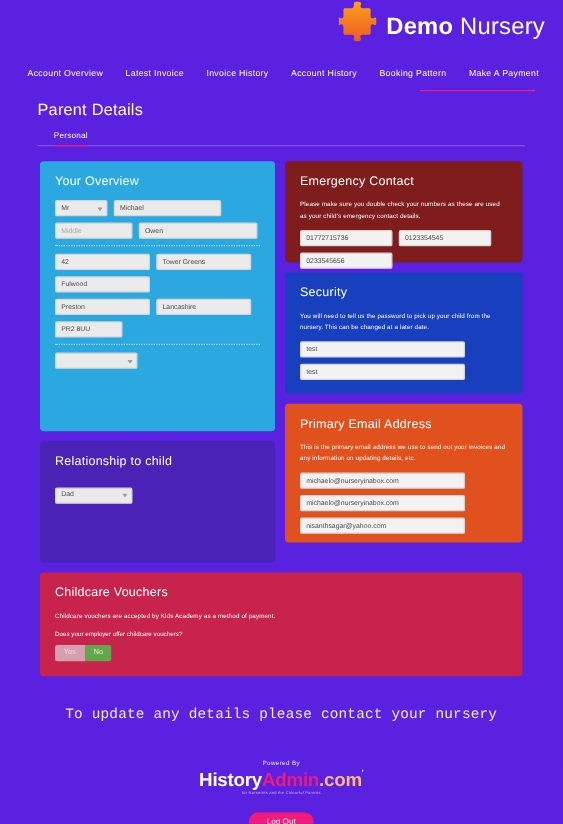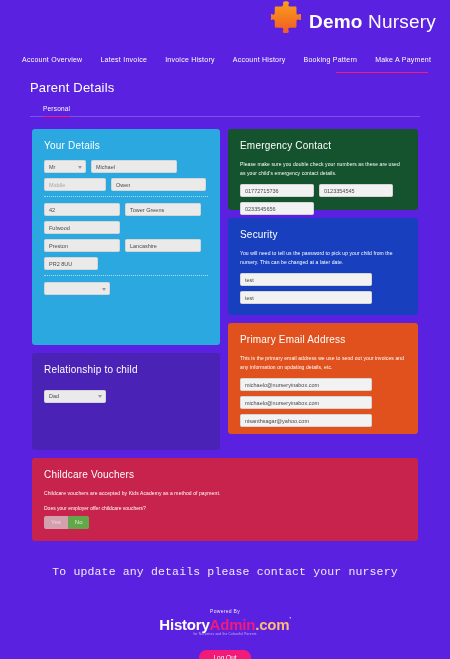--- a/index.html
+++ b/index.html
@@ -105,21 +105,21 @@
     margin-bottom: 9px;
   }
   .card-note {
     font-size: 5px;
     line-height: 1.7;
     margin-bottom: 7px;
     letter-spacing: 0.1px;
   }
 
   .c-details   { background: #2BA8E0; height: 216px; }
-  .c-emergency { background: #14532d; height: 81px; }
+  .c-emergency { background: #7f1d1d; height: 81px; }
   .c-email     { background: #E0511E; height: 111px; }
   .c-relation  { background: #4A22B5; height: 97px; }
   .c-security  { background: #1840BE; height: 97px; }
   .c-vouchers  { background: #C8234C; height: 83px; }
 
   
   .row { display: flex; gap: 5px; margin-bottom: 5px; }
   .fld {
     height: 13px;
     background: #EAEAEA;
@@ -273,21 +273,21 @@
     <span class="tab">Personal</span>
   </div>
 </div>
 <div class="tab-rule"></div>
 
 <div class="grid">
 
   <div class="col col-left">
 
     <div class="card c-details">
-      <div class="card-title">Your Details</div>
+      <div class="card-title">Your Overview</div>
 
       <div class="row">
         <span class="selwrap">
           <input class="fld sel w-sel" value="Mr" style="">
           <span class="arrow"></span>
         </span>
         <input class="fld w-first" value="Michael" style="">
       </div>
 
       <div class="row">

